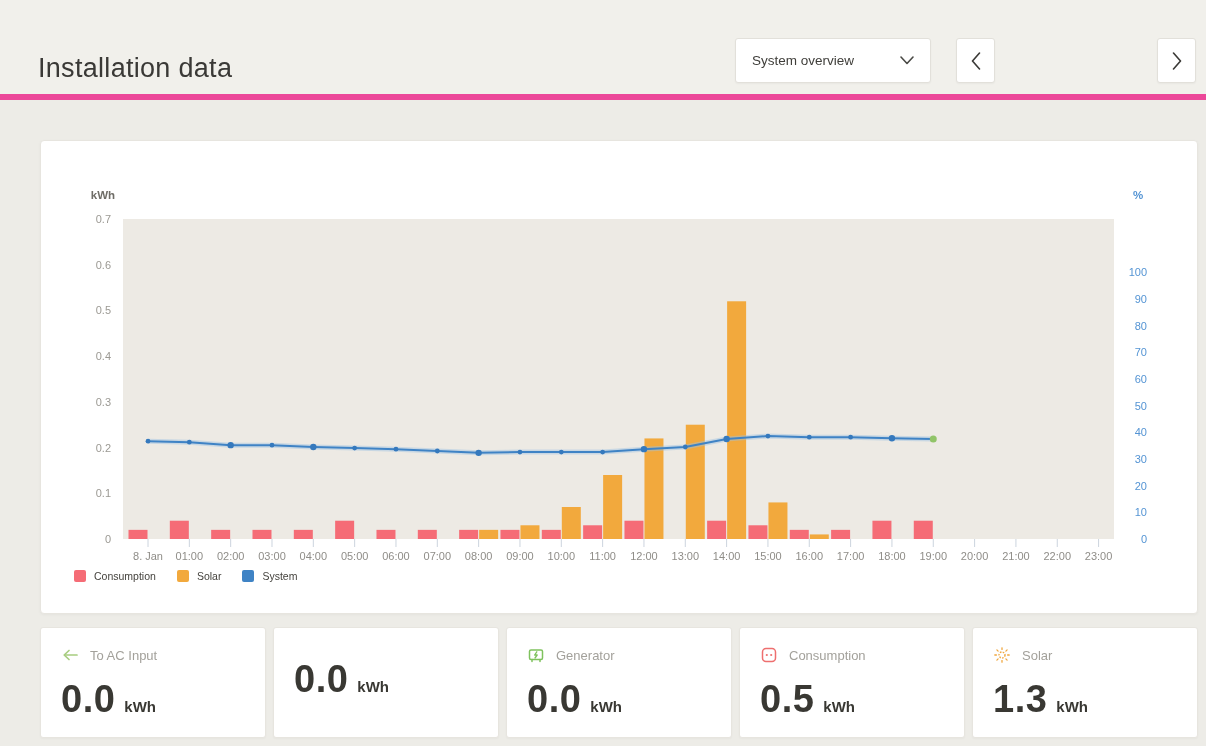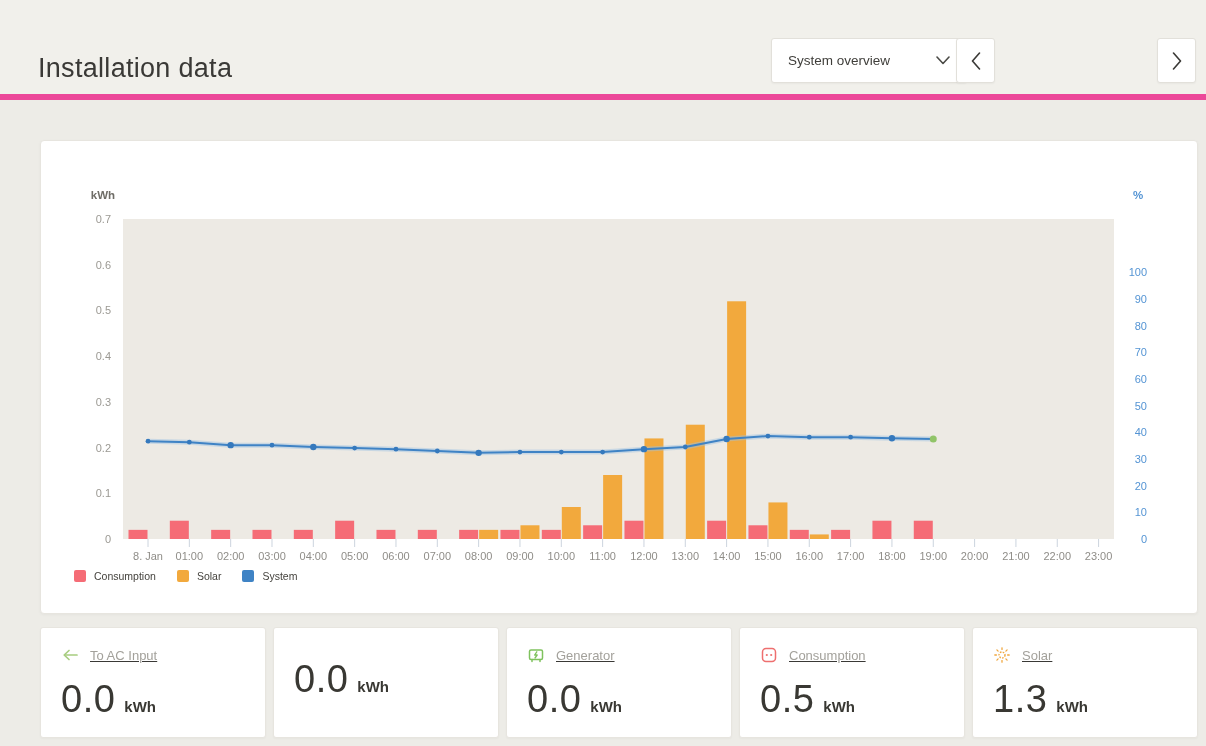--- a/index.html
+++ b/index.html
@@ -4,39 +4,39 @@
 <style>
   * { margin:0; padding:0; box-sizing:border-box; }
   html,body { width:1206px; height:746px; }
   body { font-family:"Liberation Sans", sans-serif; background:#edece7; position:relative; overflow:hidden; color:#3a3936; }
 
   .header { position:absolute; left:0; top:0; width:1206px; height:100px; background:#f1f0eb; border-bottom:6px solid #ec4899; }
   .page-title { position:absolute; left:38px; top:53px; font-size:27px; font-weight:400; color:#3a3936; letter-spacing:.3px; }
 
   .btn { position:absolute; top:38px; height:45px; border-radius:3px; font-size:13.5px; display:flex; align-items:center; justify-content:center; cursor:pointer; background:#fff; border:1px solid #e2e0da; box-shadow:0 1px 2px rgba(0,0,0,.04); color:#3f3e3a; }
   .btn-forecast { left:572px; width:140px; background:#eae8e3; border:1px solid #eae8e3; box-shadow:none; color:#b1afa9; }
-  .btn-select { left:735px; width:196px; justify-content:space-between; padding:0 16px;margin-left:36px; }
+  .btn-select { left:735px; width:196px; justify-content:space-between; padding:0 16px; }
   .btn-prev { left:956px; width:39px; }
   .btn-today { left:1003px; width:146px; }
   .btn-next { left:1157px; width:39px; }
 
   .chart-panel { position:absolute; left:40px; top:140px; width:1158px; height:474px; background:#fff; border-radius:4px; border:1px solid #e7e5df; box-shadow:0 1px 3px rgba(0,0,0,.04); }
   .chart-panel svg { display:block; width:1156px; height:472px; }
 
   .legend { position:absolute; left:33px; top:429px; display:flex; gap:21px; align-items:center; }
   .legend-item { display:flex; align-items:center; gap:8px; }
   .legend-swatch { width:12px; height:12px; border-radius:2px; }
   .legend-label { font-size:10.5px; color:#45433e; }
 
   .cards { position:absolute; left:40px; top:627px; width:1158px; height:111px; display:flex; gap:7px; }
   .card { flex:1; background:#fff; border:1px solid #e7e5df; border-radius:3px; box-shadow:0 1px 2px rgba(0,0,0,.03); padding:17px 20px 0 20px; }
-  .card-head { display:flex; align-items:center; gap:11px; height:20px;text-decoration:underline; }
+  .card-head { display:flex; align-items:center; gap:11px; height:20px; }
   .card-title { font-size:13px; color:#a3a19b; }
   .card-value-row { display:flex; align-items:baseline; margin-top:13px; }
-  .card-value { font-size:38px; font-weight:400; color:#393833; letter-spacing:.5px; }
+  .card-value { font-size:38px; font-weight:700; color:#393833; letter-spacing:.5px; }
   .card-unit { font-size:15px; font-weight:700; color:#393833; margin-left:9px; }
   .card-icon { width:18px; height:18px; flex:0 0 18px; }
 </style>
 </head>
 <body>
 
 <div class="header">
   <div class="page-title">Installation data</div>
 
 

